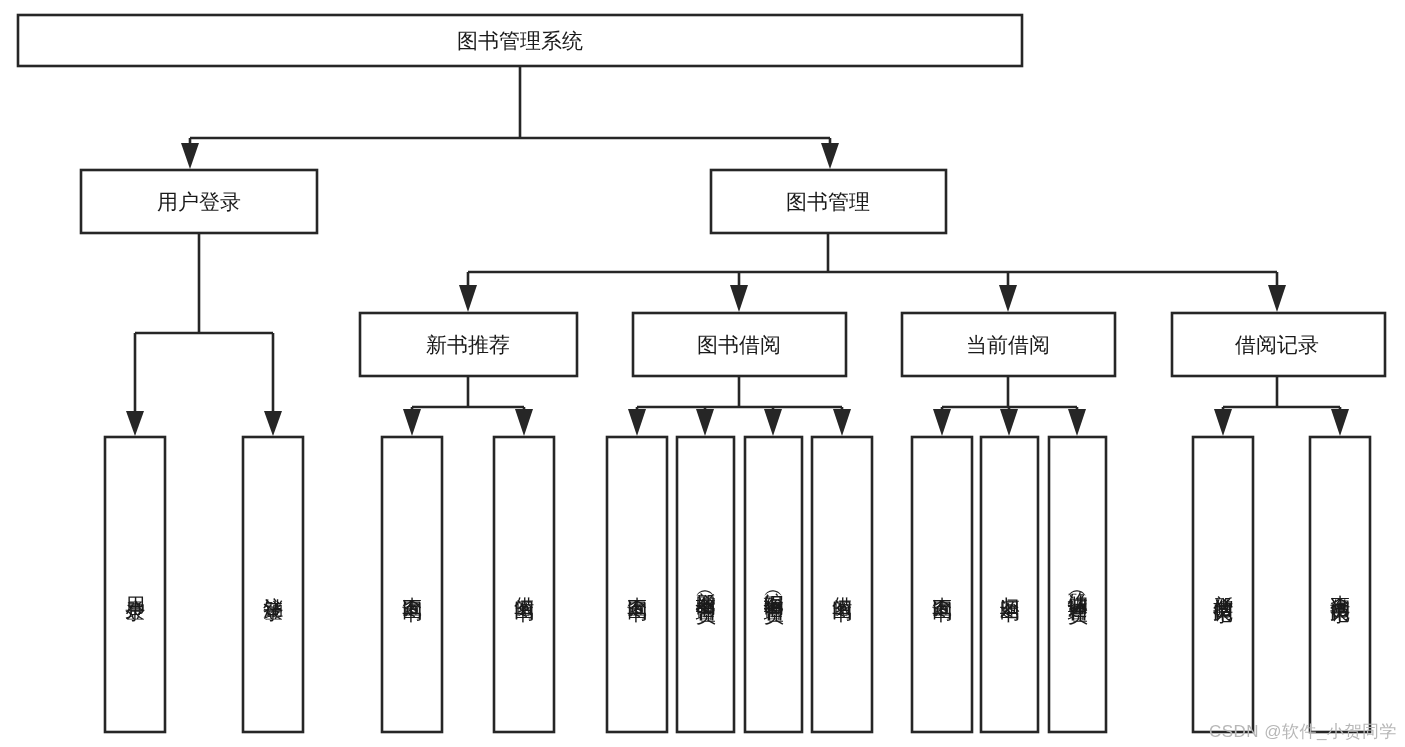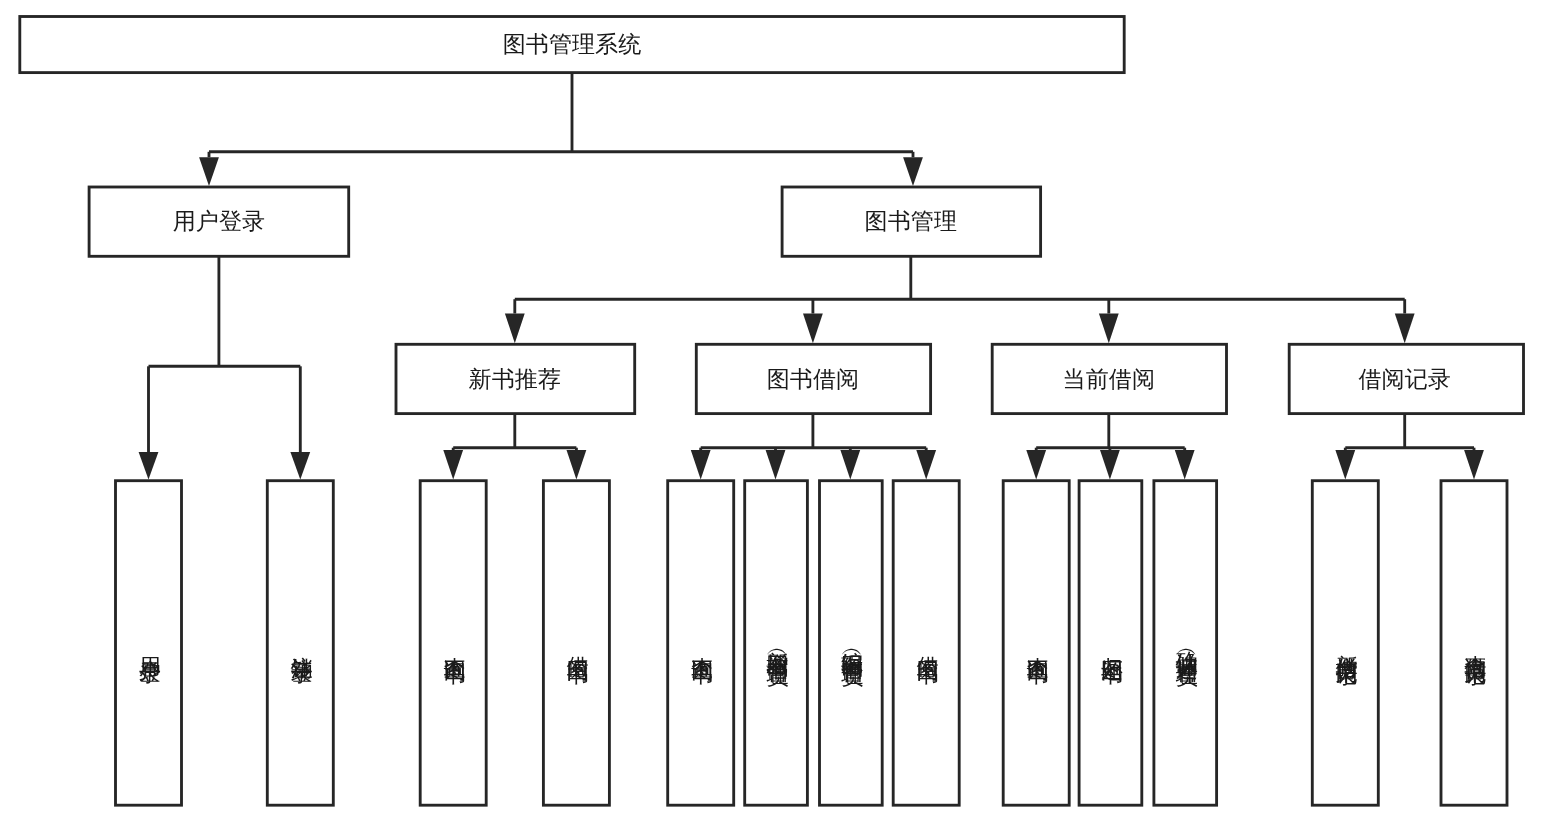--- a/index.html
+++ b/index.html
@@ -252,14 +252,15 @@
     <span class="leaf-label-text">确认归还（管理员）</span>
   </div>
 
   <div class="leaf-label-box" style="left:1193px; top:437px; width:60px; height:295px;">
     <span class="leaf-label-text">新增借阅记录</span>
   </div>
   <div class="leaf-label-box" style="left:1310px; top:437px; width:60px; height:295px;">
     <span class="leaf-label-text">查询借阅记录</span>
   </div>
 
+  <div id="watermark">CSDN @软件_小贺同学</div>
 
 </div>
 
 </body></html>

